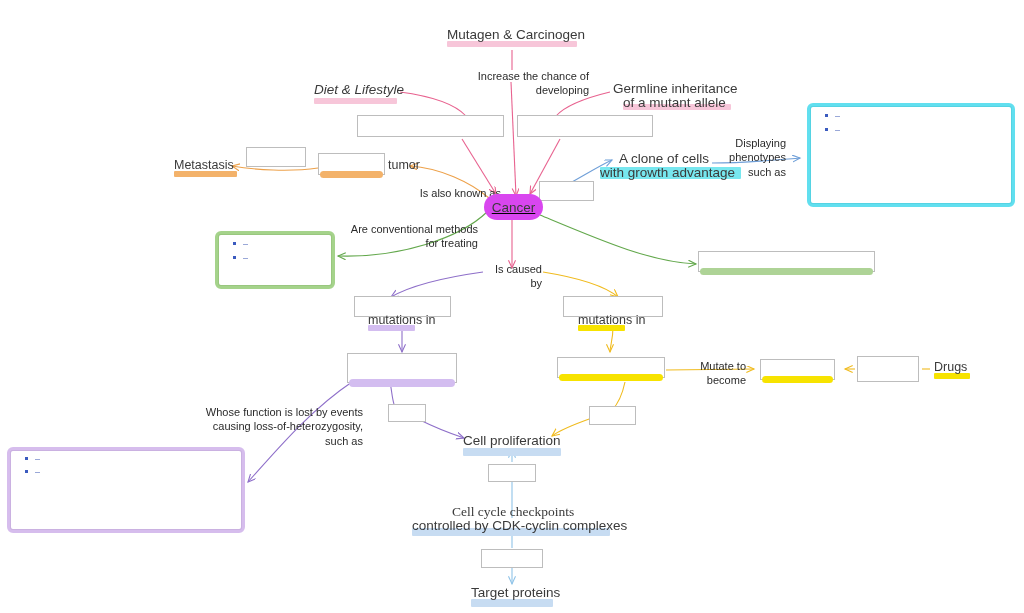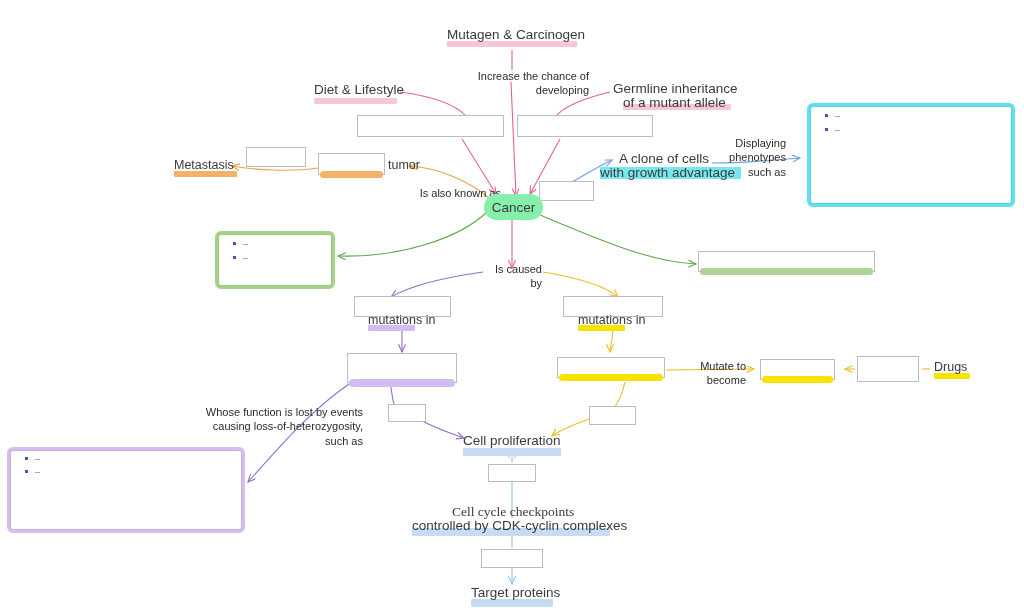--- a/index.html
+++ b/index.html
@@ -105,22 +105,23 @@
     top: 2px;
     width: 5px;
     height: 1px;
     background: #9aa8d8;
   }
   .cancer-node {
     position: absolute;
     display: flex;
     align-items: center;
     justify-content: center;
-    background: #86efac;
+    background: #d946ef;
     border-radius: 13px;
+    text-decoration: underline;
   }
   .cancer-node span {
     font-size: 13.5px;
     color: #3a3a3a;
   }
 </style>
 </head>
 <body>
 
 <div id="canvas">
@@ -205,21 +206,21 @@
       <path d="M512,568 L512,584" stroke="#8fc3e8" marker-end="url(#ar-lblue)"></path>
     </g>
   </svg>
 
   <div class="hl" style="left:447px; top:41px; width:130px; height:6px; background:#f7c6d9;"></div>
   <div class="txt term" style="left:447px; top:27px;">Mutagen &amp; Carcinogen</div>
 
   <div class="txt link-label" style="left:429px; top:69px; width:160px;">Increase the chance of developing</div>
 
   <div class="hl" style="left:314px; top:98px; width:83px; height:6px; background:#f7c6d9;"></div>
-  <div class="txt term" style="left:314px; top:82px;">Diet &amp; Lifestyle</div>
+  <div class="txt term" style="left:314px; top:82px;font-style:italic;">Diet &amp; Lifestyle</div>
 
   <div class="hl" style="left:623px; top:104px; width:108px; height:6px; background:#f7c6d9;"></div>
   <div class="txt term" style="left:613px; top:81px;">Germline inheritance</div>
   <div class="txt term" style="left:623px; top:95px;">of a mutant allele</div>
 
   <div class="blank" style="left:357px; top:115px; width:147px; height:22px;"></div>
   <div class="blank" style="left:517px; top:115px; width:136px; height:22px;"></div>
 
   <div class="hl" style="left:174px; top:171px; width:63px; height:6px; background:#f3b26a;"></div>
   <div class="txt term" style="left:174px; top:158px; font-size:12.5px;">Metastasis</div>
@@ -316,20 +317,24 @@
           <span class="bullet"></span>
           <span class="dash"></span>
         </li>
       <li style="margin-bottom:13px;">
           <span class="bullet"></span>
           <span class="dash"></span>
         </li>
     </ul>
   </div>
 
+  <div class="txt link-label" style="left:346px; top:222px; width:132px;">
+    <span>Are conventional methods</span><br>
+    <span>for treating</span>
+  </div>
 
 
   <div class="blank" style="left:698px; top:251px; width:177px; height:21px;">
     <div class="ul" style="background:#aed396;"></div>
   </div>
 
   <div class="txt link-label" style="left:484px; top:262px; width:58px;">Is caused by</div>
 
   <div class="blank" style="left:354px; top:296px; width:97px; height:21px;"></div>
   <div class="hl" style="left:368px; top:325px; width:47px; height:6px; background:#d3bdf0;"></div>

